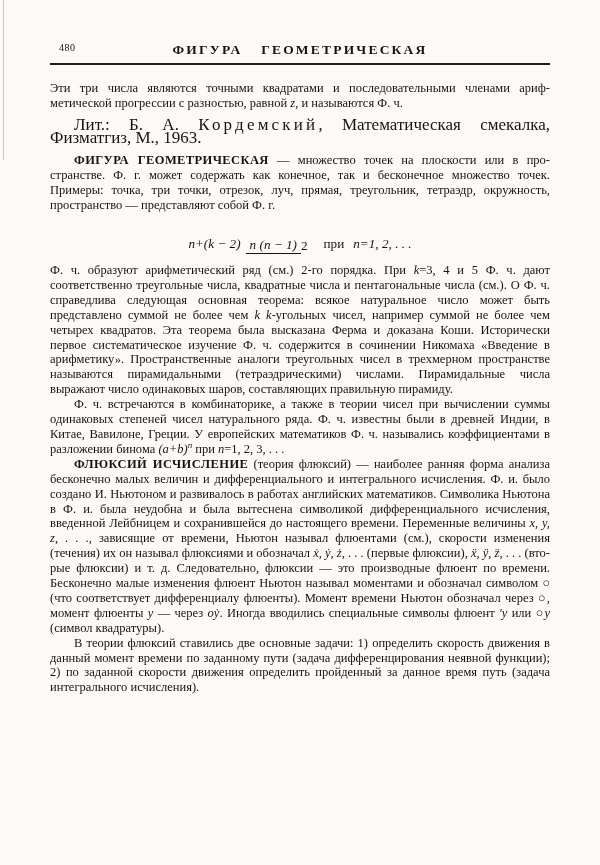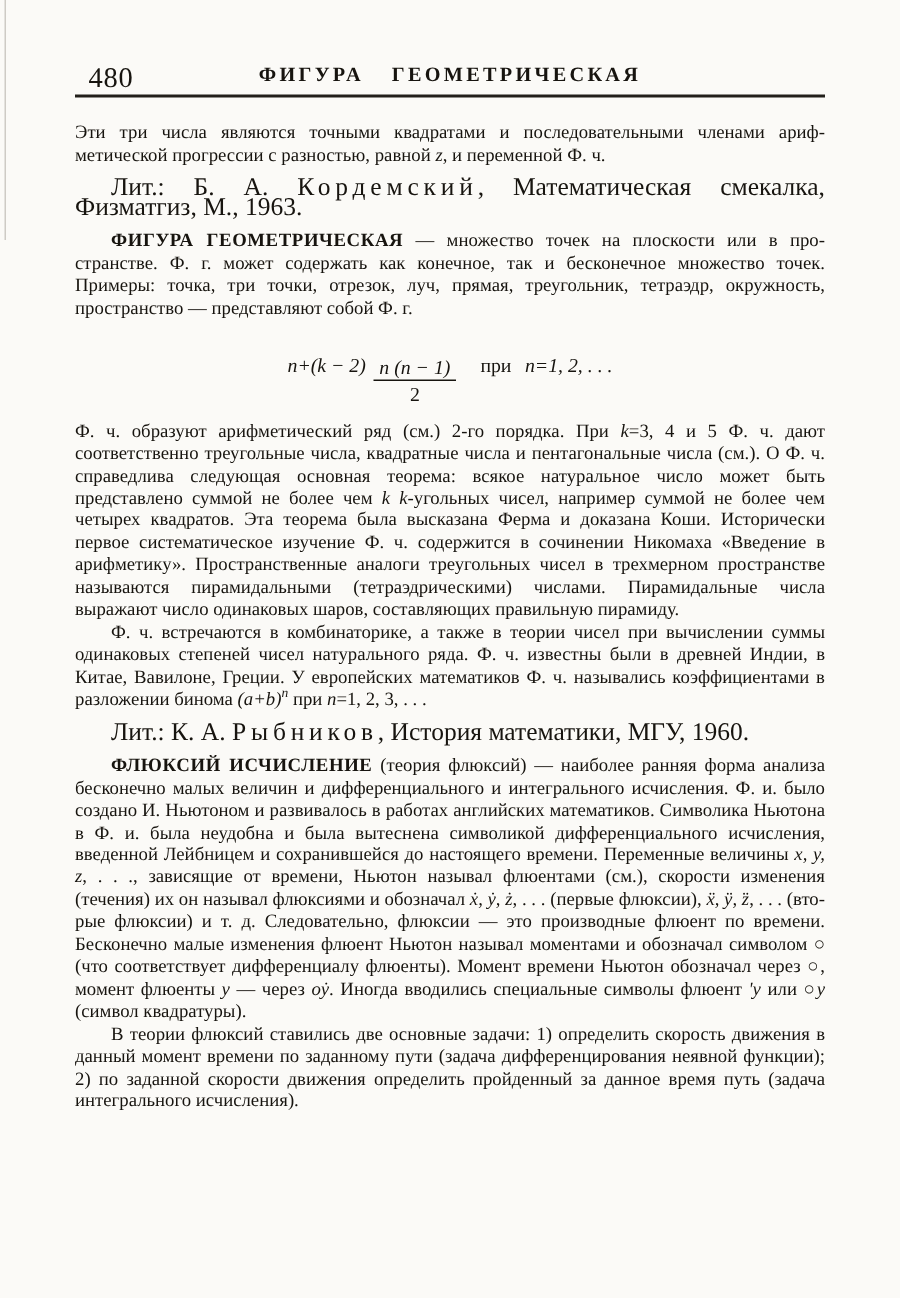--- a/index.html
+++ b/index.html
@@ -18,21 +18,21 @@
     overflow: hidden;
   }
   .edge-artifact {
     position: absolute; left: 3px; top: 0;
     width: 1px; height: 160px;
     background: #a9a49c; opacity: .55;
   }
   .header { position: relative; height: 17px; }
   .pageno {
     position: absolute; left: 9px; top: 0;
-    font-size: 19px; letter-spacing: .5px;
+    font-size: 10px; letter-spacing: .5px;
   }
   .running {
     display: block; text-align: center;
     font-size: 13.5px; font-weight: 600;
     letter-spacing: 2.2px; word-spacing: 13px;
   }
   .rule { border-bottom: 2px solid #221f1a; margin-top: 4px; }
 
   .body {
     margin-top: 16px;
@@ -58,21 +58,21 @@
   }
 
   .formula {
     display: flex; justify-content: center; align-items: flex-start;
     margin: 24px 0 9px 0;
     font-size: 13.2px;
     text-align: center;
   }
   .formula .m { font-style: italic; }
   .frac {
-    display: inline-flex; flex-direction: column;
+    display: inline-flex; flex-direction: row;
     margin: 0 5px; text-align: center;
   }
   .frac .num {
     border-bottom: 1.2px solid #17140f;
     padding: 0 4px 1px 4px; line-height: 1.15;
     font-style: italic;
   }
   .frac .den { line-height: 1.2; padding-top: 1px; }
   .formula .word { margin: 0 9px 0 11px; font-style: normal; }
 </style>
@@ -83,36 +83,35 @@
   <div class="edge-artifact"></div>
 
   <div class="header">
     <span class="pageno">480</span>
     <span class="running">ФИГУРА ГЕОМЕТРИЧЕСКАЯ</span>
   </div>
   <div class="rule"></div>
 
   <div class="body">
     <div>
-        <p class=""><span>Эти три числа являются точными квадратами и последовательными членами ариф­метической прогрессии с разностью, равной </span><span class="i">z</span><span>, и переменной Ф. ч.</span></p>
+        <p class=""><span>Эти три числа являются точными квадратами и последовательными членами ариф­метической прогрессии с разностью, равной </span><span class="i">z</span><span>, и называются Ф. ч.</span></p>
         <p class="indent small"><span>Лит.: </span><span>Б. А. </span><span class="sp">Кордемский</span><span>, Математическая смекалка, Физматгиз, М., 1963.</span></p>
         <p class="indent "><span class="b">ФИГУРА ГЕОМЕТРИЧЕСКАЯ</span><span> — множество точек на плоскости или в про­странстве. Ф. г. может содержать как конечное, так и бесконечное множество точек. Примеры: точка, три точки, отрезок, луч, прямая, треугольник, тетраэдр, окружность, пространство — представляют собой Ф. г.</span></p>
       </div>
 
     <div class="formula">
       <span class="m">n+(k − 2)</span>
       <span class="frac">
         <span class="num">n (n − 1)</span>
         <span class="den">2</span>
       </span>
       <span class="word">при</span>
       <span class="m">n=1, 2, . . .</span>
     </div>
 
     <div>
         <p class=""><span>Ф. ч. образуют арифметический ряд (см.) 2-го порядка. При </span><span class="i">k</span><span>=3,  4 и 5 Ф. ч. дают соответственно треугольные числа, квадратные числа и пентагональные чи­сла (см.). О Ф. ч. справедлива следующая основная теорема: всякое натуральное число может быть представлено суммой не более чем </span><span class="i">k k</span><span>-угольных чисел, напри­мер суммой не более чем четырех квадратов. Эта теорема была высказана Ферма и доказана Коши. Исторически первое систематическое изучение Ф. ч. содер­жится в сочинении Никомаха «Введение в арифметику». Пространственные аналоги треугольных чисел в трехмерном пространстве называются пирамидальными (те­траэдрическими) числами. Пирамидальные числа выражают число одинаковых шаров, составляющих правильную пирамиду.</span></p>
         <p class="indent "><span>Ф. ч. встречаются в комбинаторике, а также в теории чисел при вычисле­нии суммы одинаковых степеней чисел натурального ряда. Ф. ч. известны были в древней Индии, в Китае, Вавилоне, Греции. У европейских математиков Ф. ч. назывались коэффициентами в разложении бинома </span><span class="i">(a+b)</span><span class="sup">n</span><span> при </span><span class="i">n</span><span>=1, 2, 3, . . .</span></p>
-        <p class="indent small"><span>Лит.: </span><span>К. А. </span><span class="sp">Рыбников</span><span>, История математики, МГУ, 1960.</span></p>
         <p class="indent "><span class="b">ФЛЮКСИЙ ИСЧИСЛЕНИЕ</span><span> (теория флюксий) — наиболее ранняя форма ана­лиза бесконечно малых величин и дифференциального и интегрального исчисле­ния. Ф. и. было создано И. Ньютоном и развивалось в работах английских ма­тематиков. Символика Ньютона в Ф. и. была неудобна и была вытеснена симво­ликой дифференциального исчисления, введенной Лейбницем и сохранившейся до настоящего времени. Переменные величины </span><span class="i">x, y, z</span><span>, . . ., зависящие от времени, Ньютон называл флюентами (см.), скорости изменения (течения) их он называл флюксиями и обозначал </span><span class="i">ẋ, ẏ, ż</span><span>, . . . (первые флюксии), </span><span class="i">ẍ, ÿ, z̈</span><span>, . . . (вто­рые флюксии) и т. д. Следовательно, флюксии — это производные флюент по времени. Бесконечно малые изменения флюент Ньютон называл моментами и обо­значал символом ○ (что соответствует дифференциалу флюенты). Момент времени Ньютон обозначал через ○, момент флюенты </span><span class="i">y</span><span> — через </span><span class="i">oẏ</span><span>. Иногда вводились специальные символы флюент </span><span class="i">'y</span><span> или ○</span><span class="i">y</span><span> (символ квадратуры).</span></p>
         <p class="indent "><span>В теории флюксий ставились две основные задачи: 1) определить скорость движения в данный момент времени по заданному пути (задача дифференцирования неявной функции); 2) по заданной скорости движения определить пройденный за данное время путь (задача интегрального исчисления).</span></p>
       </div>
   </div>
 </div>
 
 </body></html>

